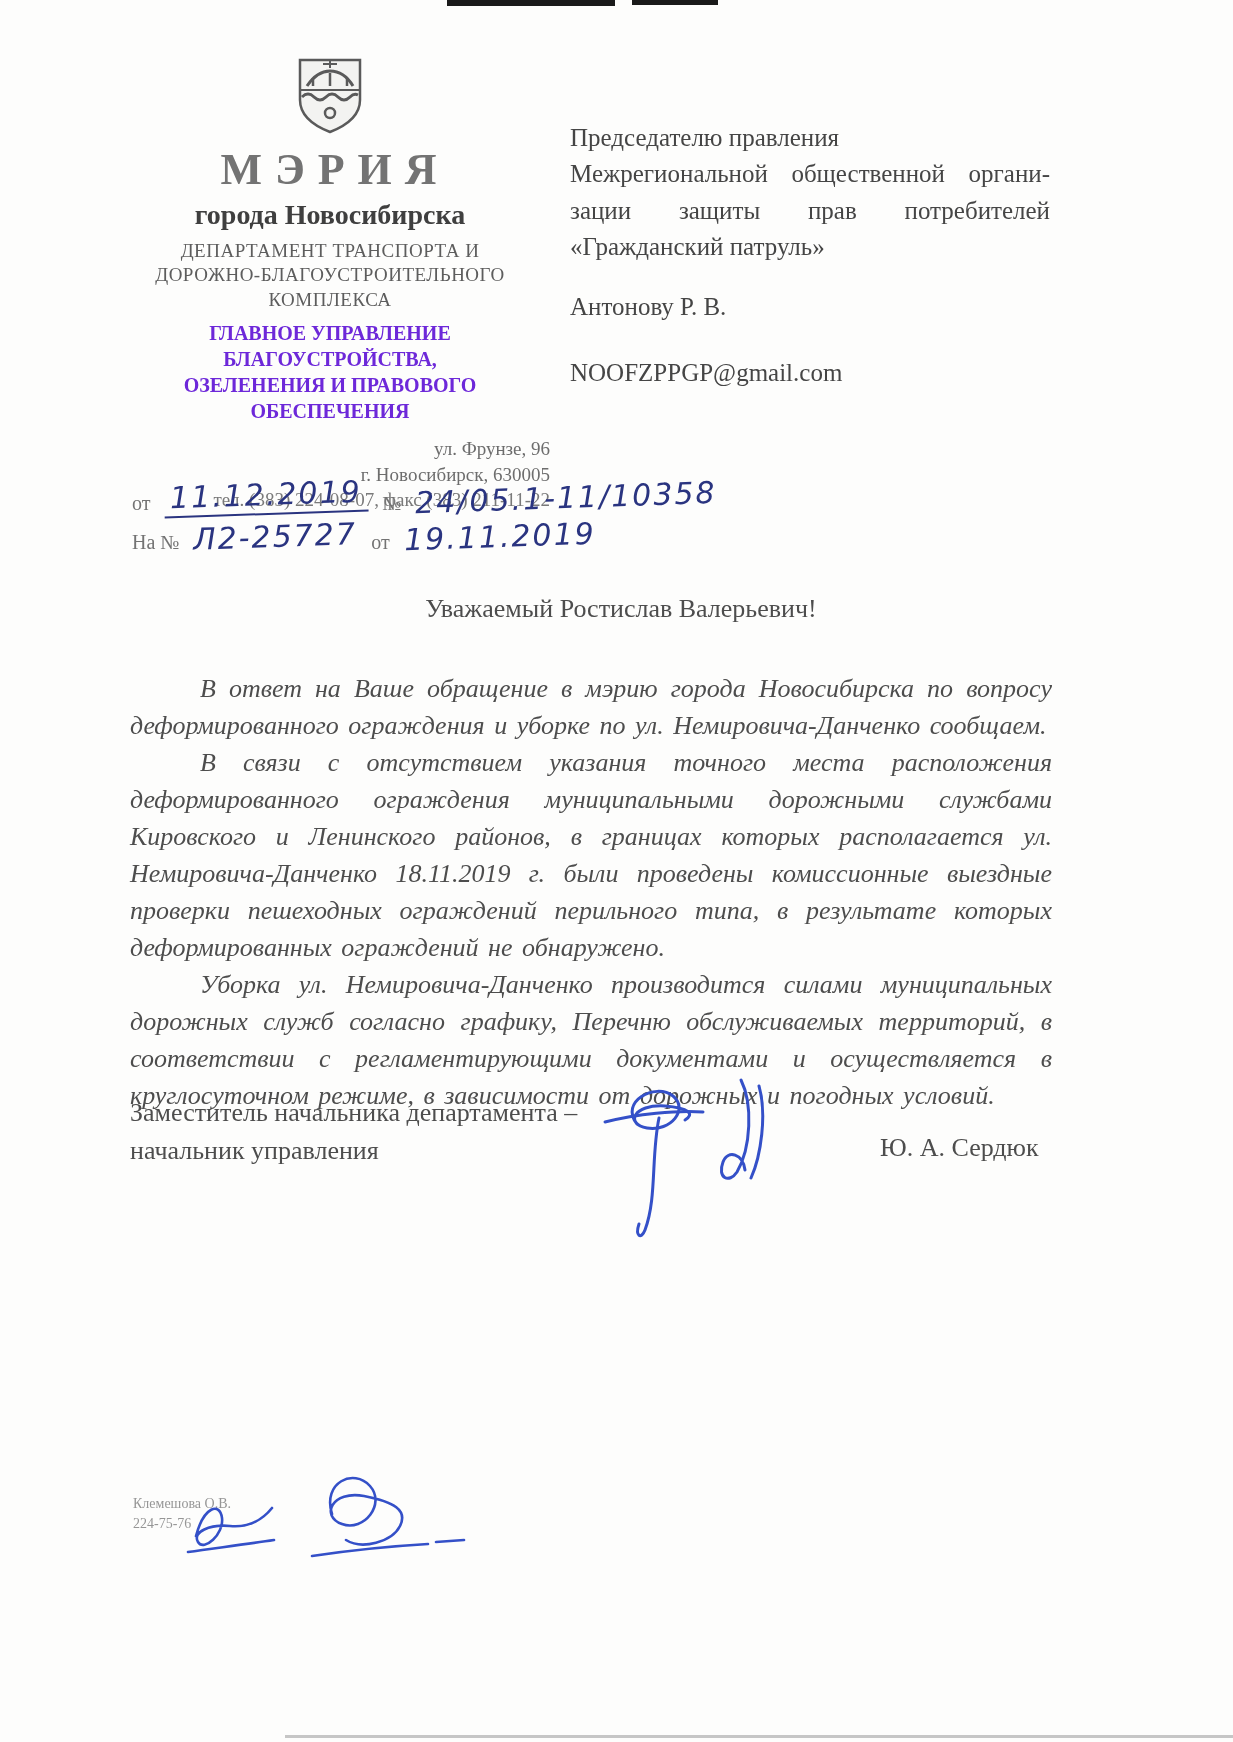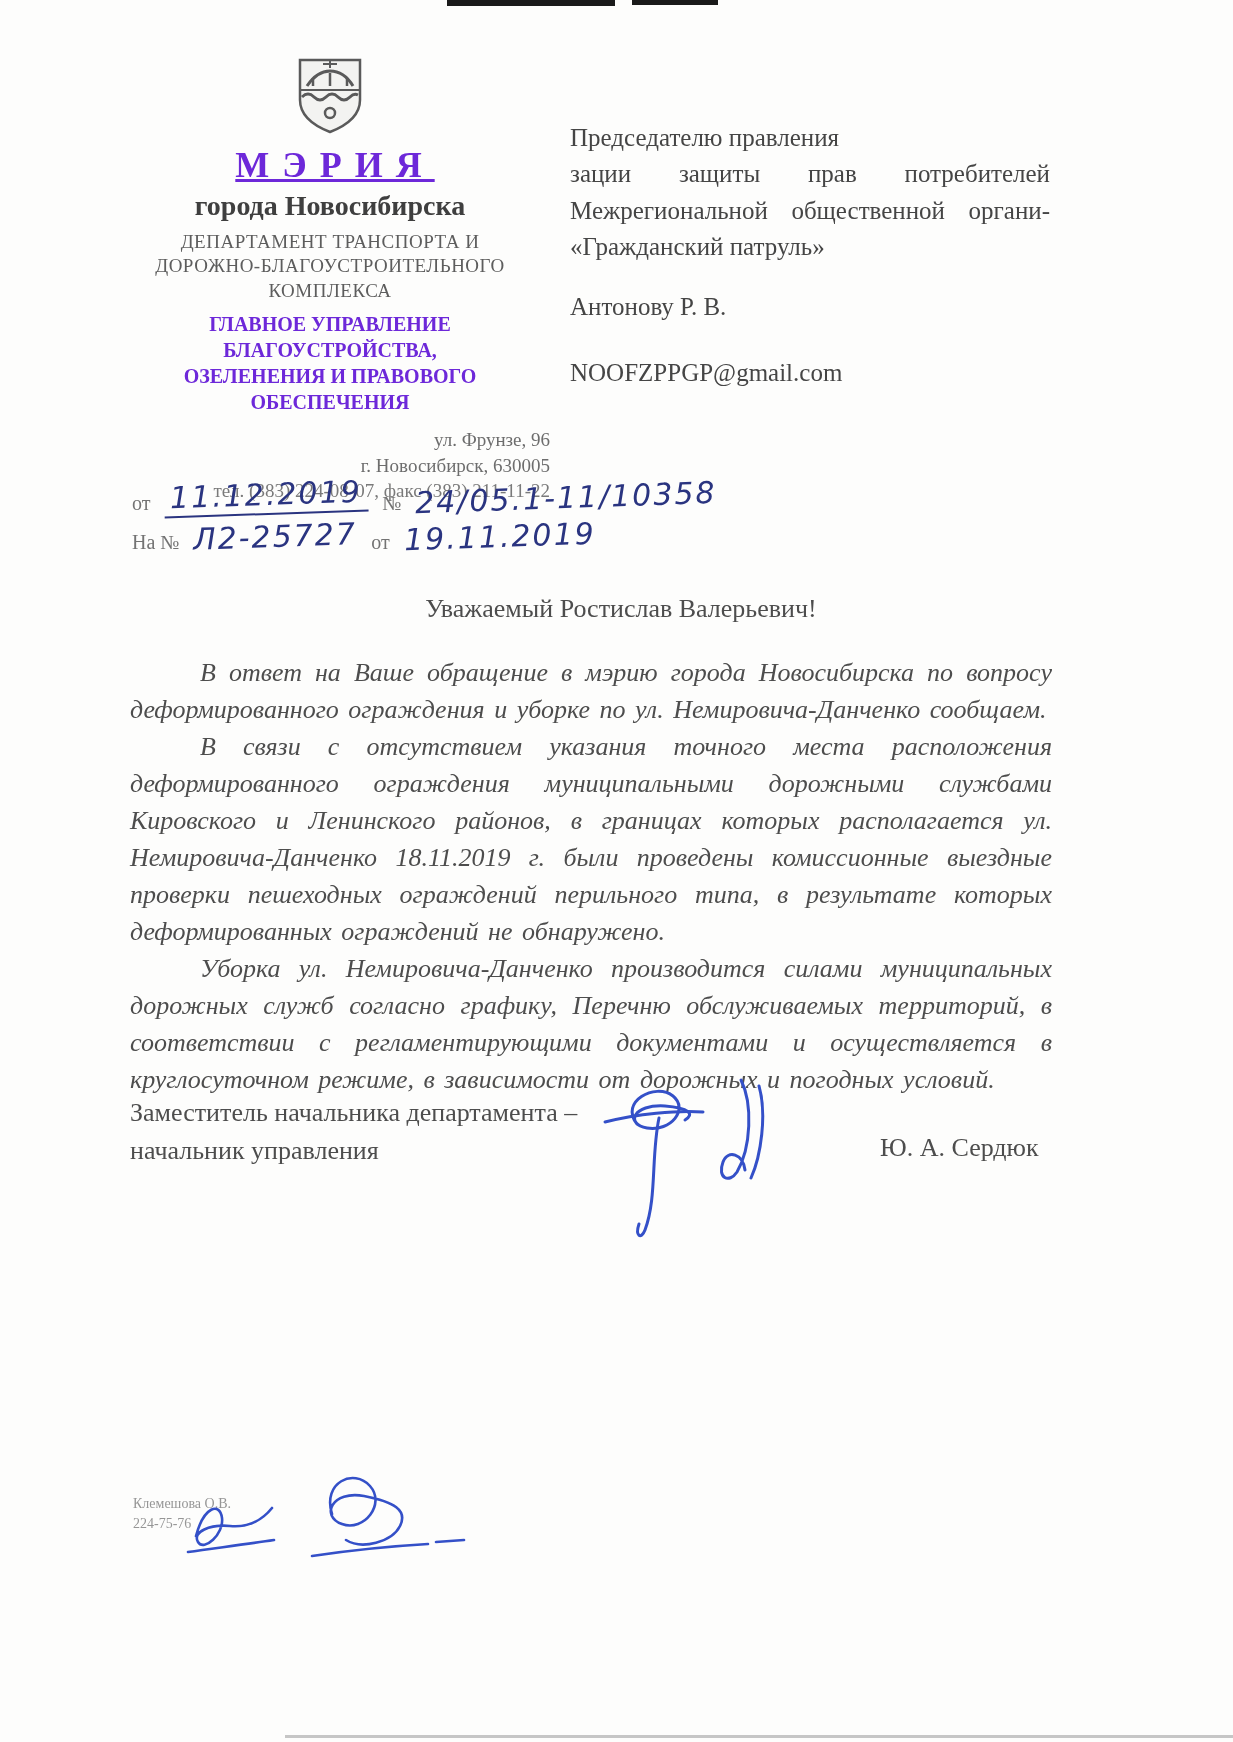--- a/index.html
+++ b/index.html
@@ -17,21 +17,21 @@
   }
   
   .artifact { position: absolute; background: #1a1a1a; }
   .artifact-a { left: 447px; top: 0; width: 168px; height: 6px; }
   .artifact-b { left: 632px; top: 0; width: 86px; height: 5px; }
   .bottom-line { position: absolute; left: 285px; top: 1735px; width: 948px; height: 3px; background: #c6c6c6; }
 
   
   .letterhead { position: absolute; left: 110px; top: 56px; width: 440px; text-align: center; color: #4c4c4c; }
   .emblem { display: block; margin: 0 auto 8px; }
-  .org-name { font-size: 36px; font-weight: bold; letter-spacing: 13px; color: #6d28d9; margin: 0 0 4px; padding-left: 10px; text-decoration: underline; }
+  .org-name { font-size: 44px; font-weight: bold; letter-spacing: 13px; color: #737373; margin: 0 0 4px; padding-left: 10px; }
   .org-city { font-size: 28px; font-weight: bold; color: #3f3f3f; margin: 0 0 8px; }
   .dept-line { font-size: 19px; line-height: 1.28; color: #5d5d5d; letter-spacing: 0.5px; }
   .division { margin-top: 8px; }
   .division-line { font-size: 20px; font-weight: bold; line-height: 1.3; color: #6d28d9; }
   .addr-block { margin-top: 12px; text-align: right; }
   .addr-line { font-size: 19px; color: #6d6d6d; line-height: 1.35; }
   .phone-line { font-size: 19px; color: #7a7a7a; line-height: 1.35; }
 
   
   .ref { position: absolute; left: 132px; top: 477px; width: 600px; color: #737373; font-size: 20px; }
@@ -51,21 +51,21 @@
 
   
   .recipient { position: absolute; left: 570px; top: 120px; width: 480px; font-size: 25px; line-height: 1.45; color: #454545; }
   .org-line { display: block; }
   .org-line.stretch { text-align: justify; text-align-last: justify; }
   .recipient .person { margin-top: 24px; }
   .recipient .email { margin-top: 30px; }
 
   
   .letter-body { position: absolute; left: 130px; top: 594px; width: 922px; font-size: 26px; color: #4d4d4d; }
-  .salutation { text-align: center; margin: 0 0 30px 60px; }
+  .salutation { text-align: center; margin: 0 0 46px 60px; }
   .para { text-align: justify; text-indent: 70px; line-height: 37px; margin: 0; word-spacing: 3px; font-style: italic; }
 
   
   .sign-position { position: absolute; left: 130px; top: 1094px; font-size: 26px; line-height: 38px; color: #4d4d4d; }
   .sign-name { position: absolute; left: 880px; top: 1133px; font-size: 26px; color: #4d4d4d; }
   .sign-ink { position: absolute; left: 585px; top: 1052px; }
 
   
   .footer-exec { position: absolute; left: 133px; top: 1494px; font-size: 14px; color: #969696; line-height: 1.45; }
   .footer-ink { position: absolute; left: 172px; top: 1452px; }
@@ -118,22 +118,22 @@
     <div class="ref-row">
       <span class="ref-label">На №</span>
       <span class="hand">Л2-25727</span>
       <span class="ref-label">от</span>
       <span class="hand">19.11.2019</span>
     </div>
   </div>
 
   <div class="recipient">
     <div>Председателю правления</div>
+    <span class="org-line stretch">Межрегиональной общественной органи-</span>
     <span class="org-line stretch">зации защиты прав потребителей</span>
-    <span class="org-line stretch">Межрегиональной общественной органи-</span>
     <span class="org-line">«Гражданский патруль»</span>
     <div class="person">Антонову Р. В.</div>
     <div class="email">NOOFZPPGP@gmail.com</div>
   </div>
 
   <div class="letter-body">
     <p class="salutation">Уважаемый Ростислав Валерьевич!</p>
     <p class="para">В ответ на Ваше обращение в мэрию города Новосибирска по вопросу деформированного ограждения и уборке по ул. Немировича-Данченко сообщаем.</p>
     <p class="para">В связи с отсутствием указания точного места расположения деформированного ограждения муниципальными дорожными службами Кировского и Ленинского районов, в границах которых располагается ул. Немировича-Данченко 18.11.2019 г. были проведены комиссионные выездные проверки пешеходных ограждений перильного типа, в результате которых деформированных ограждений не обнаружено.</p>
     <p class="para">Уборка ул. Немировича-Данченко производится силами муниципальных дорожных служб согласно графику, Перечню обслуживаемых территорий, в соответствии с регламентирующими документами и осуществляется в круглосуточном режиме, в зависимости от дорожных и погодных условий.</p>

